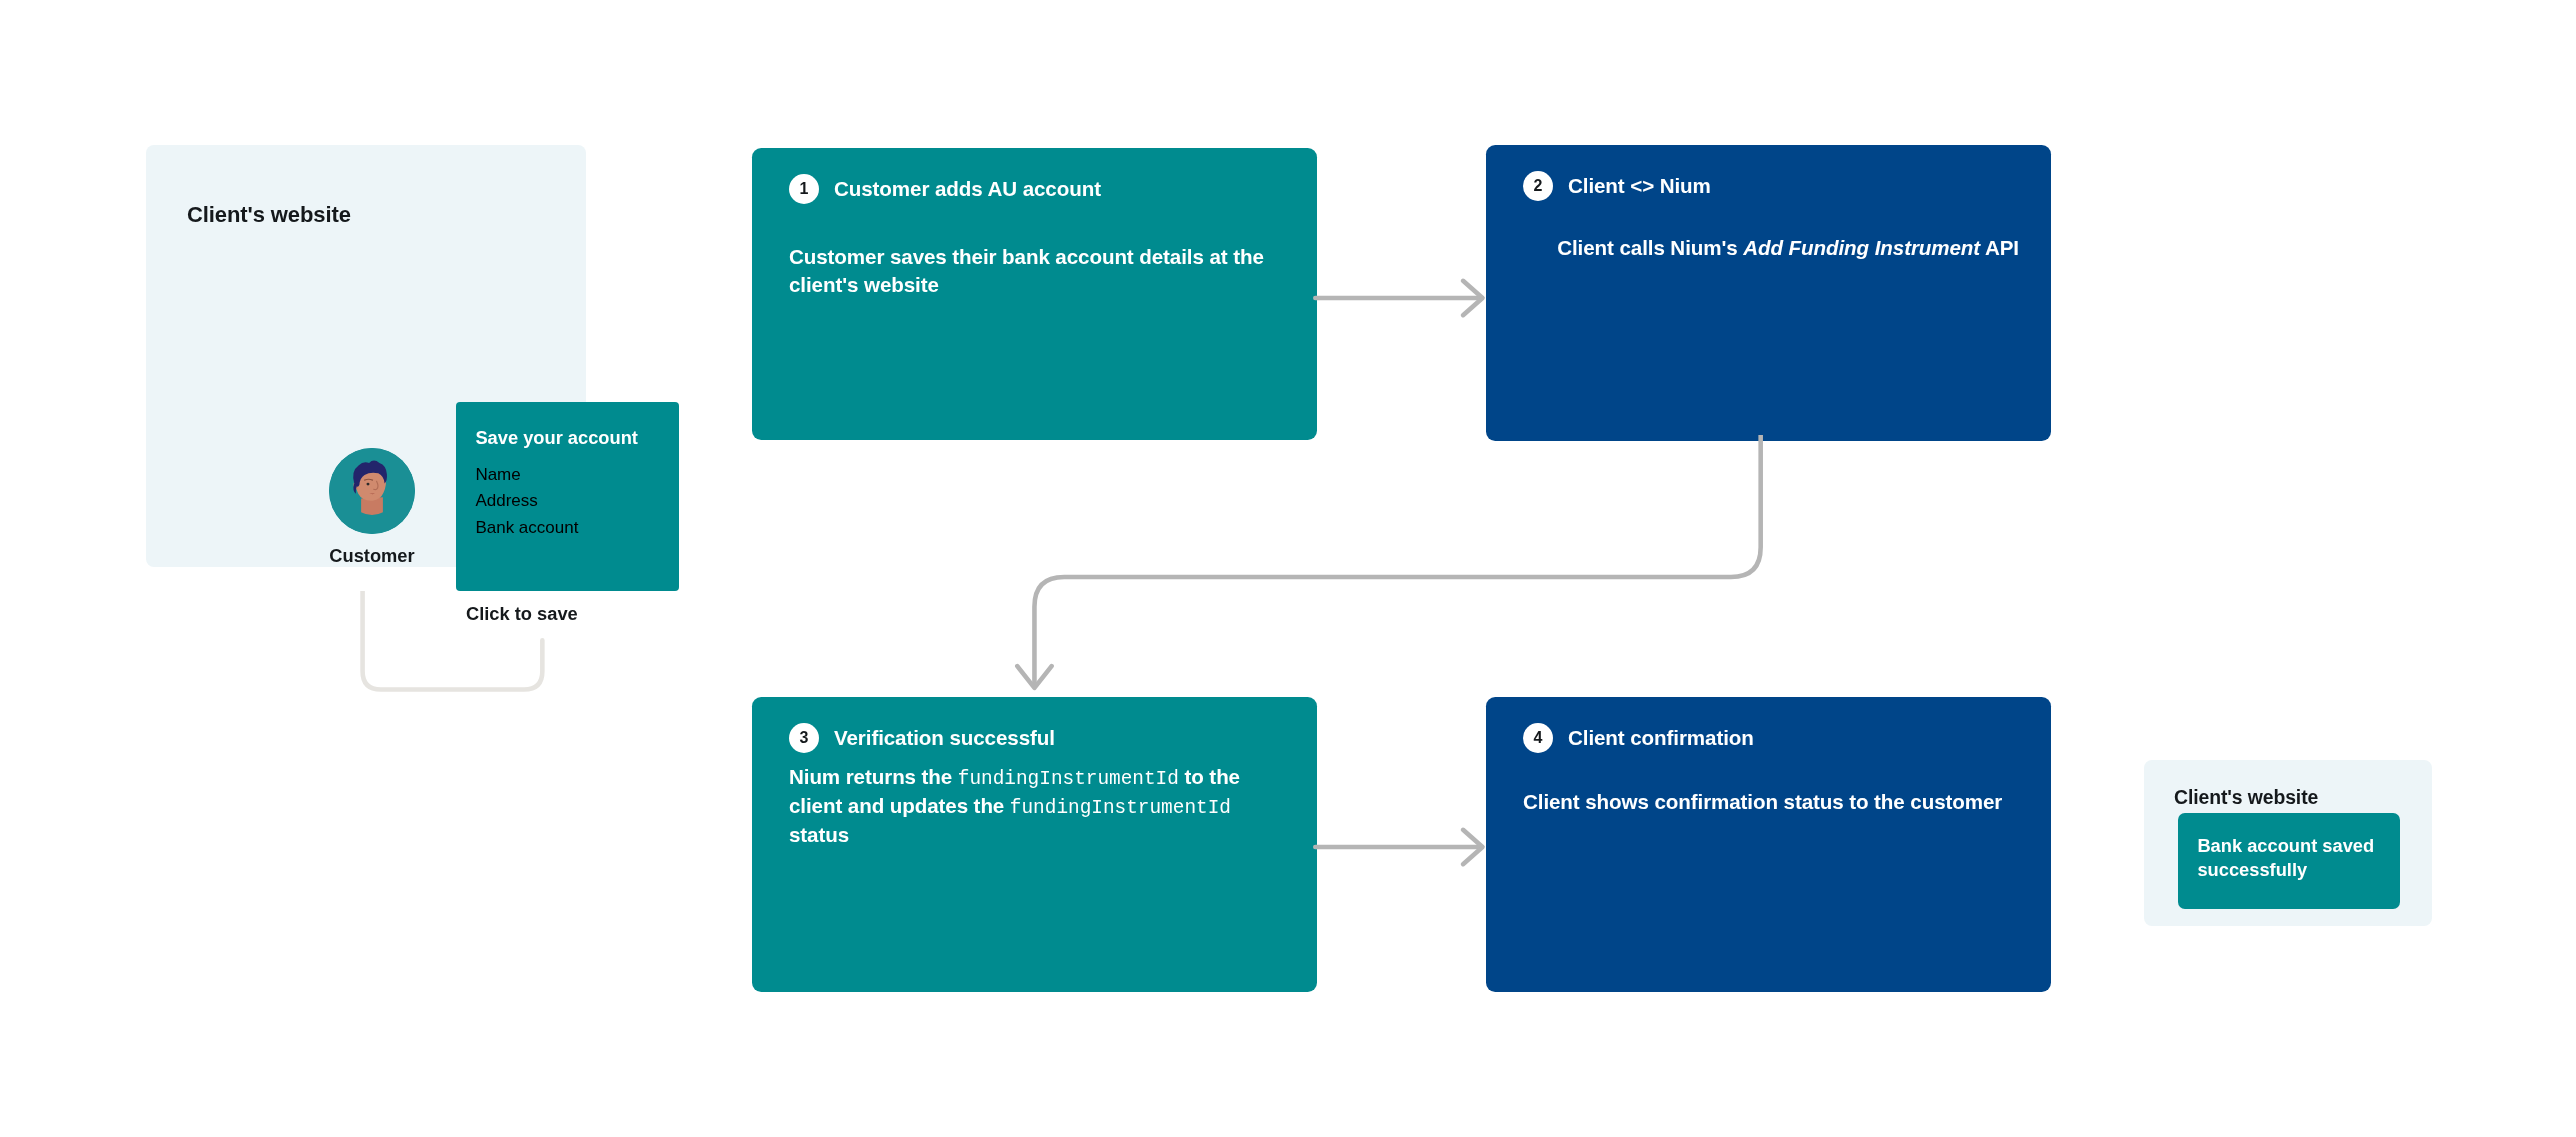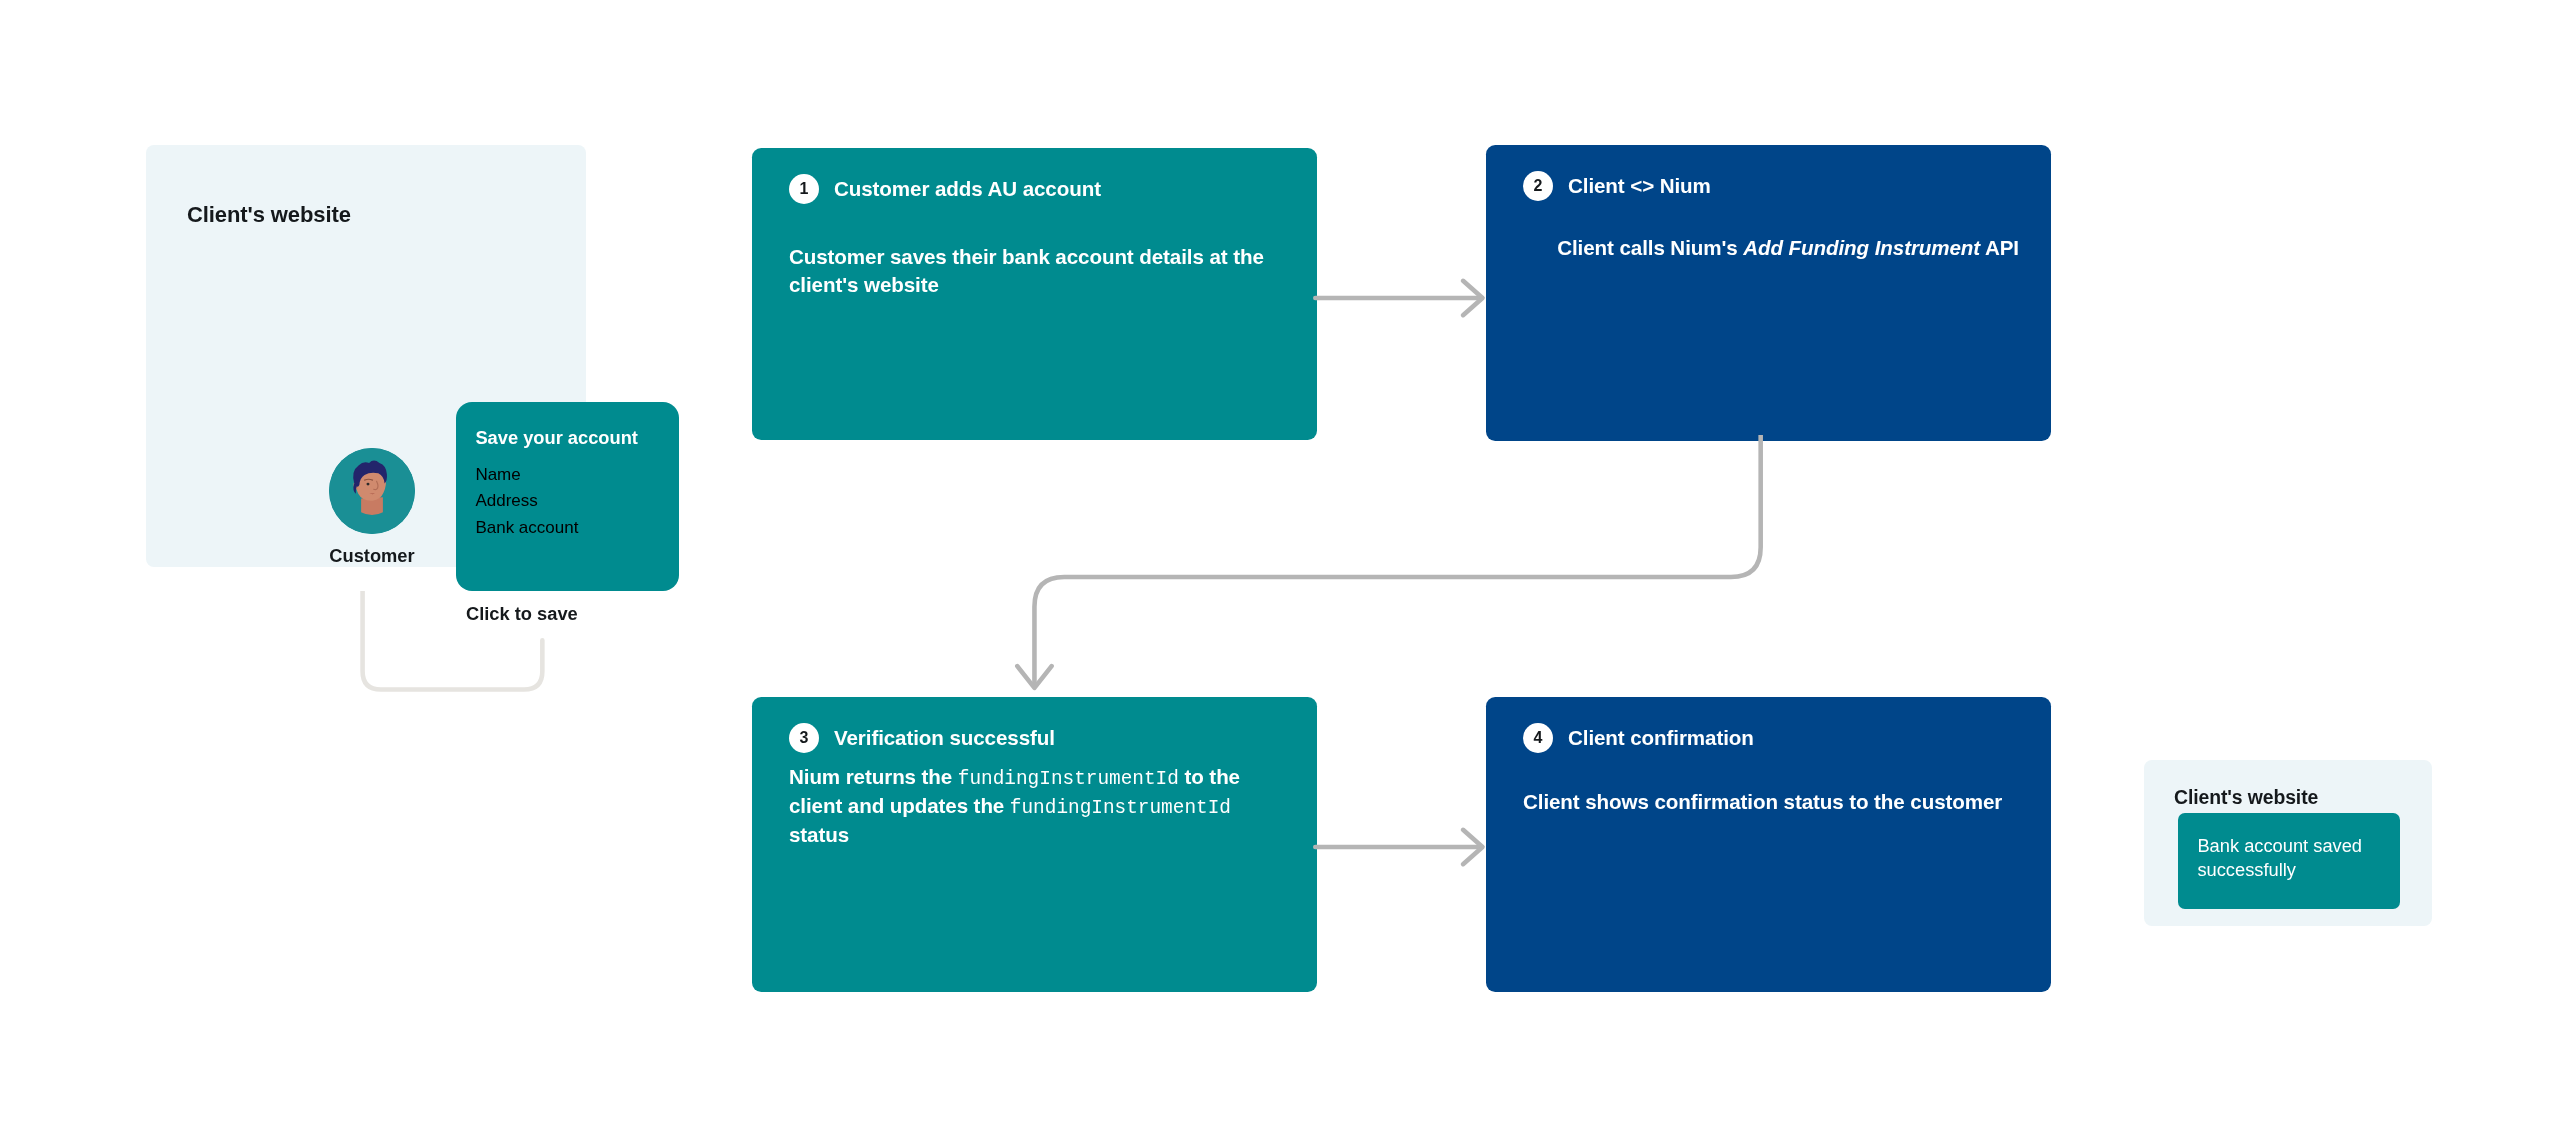--- a/index.html
+++ b/index.html
@@ -72,21 +72,21 @@
   }
 
   
   #save-card {
     position: absolute;
     left: 310px;
     top: 257px;
     width: 223px;
     height: 189px;
     background: #008b8f;
-    border-radius: 16px;
+    border-radius: 4px;
     box-sizing: border-box;
     padding: 25px 19.4px 0 19.4px;
   }
   #save-card .card-heading {
     font-size: 18.3px;
     font-weight: 700;
     color: #ffffff;
     margin-bottom: 12.6px;
     white-space: nowrap;
   }
@@ -205,21 +205,21 @@
     top: 813px;
     width: 222px;
     height: 96px;
     background: #008b8f;
     border-radius: 6.9px;
     box-sizing: border-box;
     padding: 20.6px 19.4px;
   }
   #confirm-card .confirm-text {
     font-size: 18.3px;
-    font-weight: 400;
+    font-weight: 700;
     color: #ffffff;
     line-height: 1.33;
   }
 </style>
 </head>
 <body>
 
 <div class="canvas">
 
   <div class="panel" id="left-panel">

